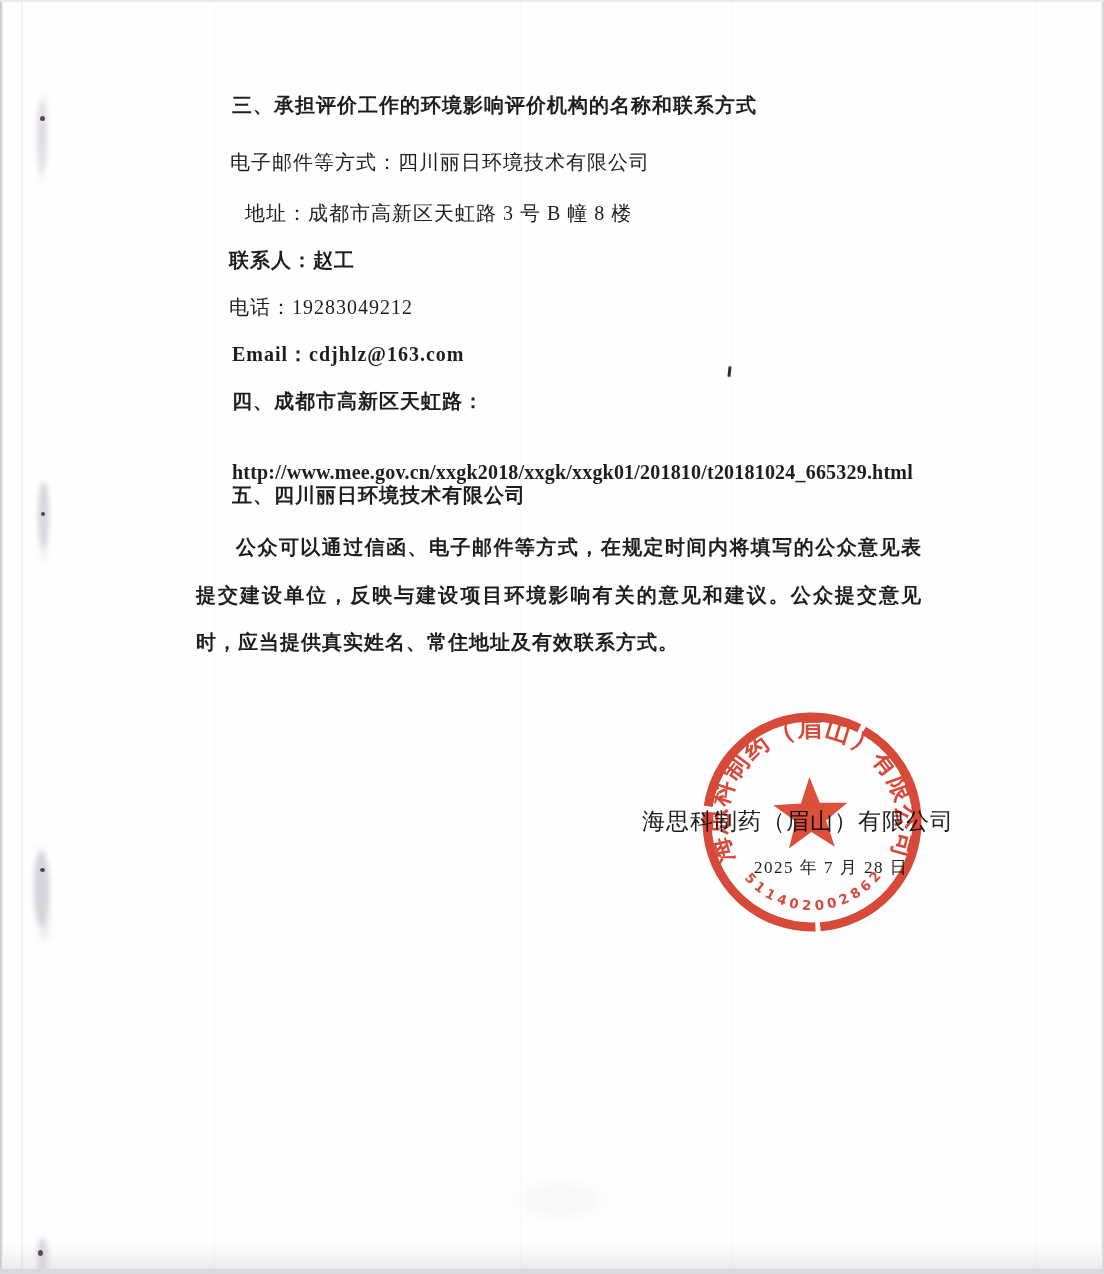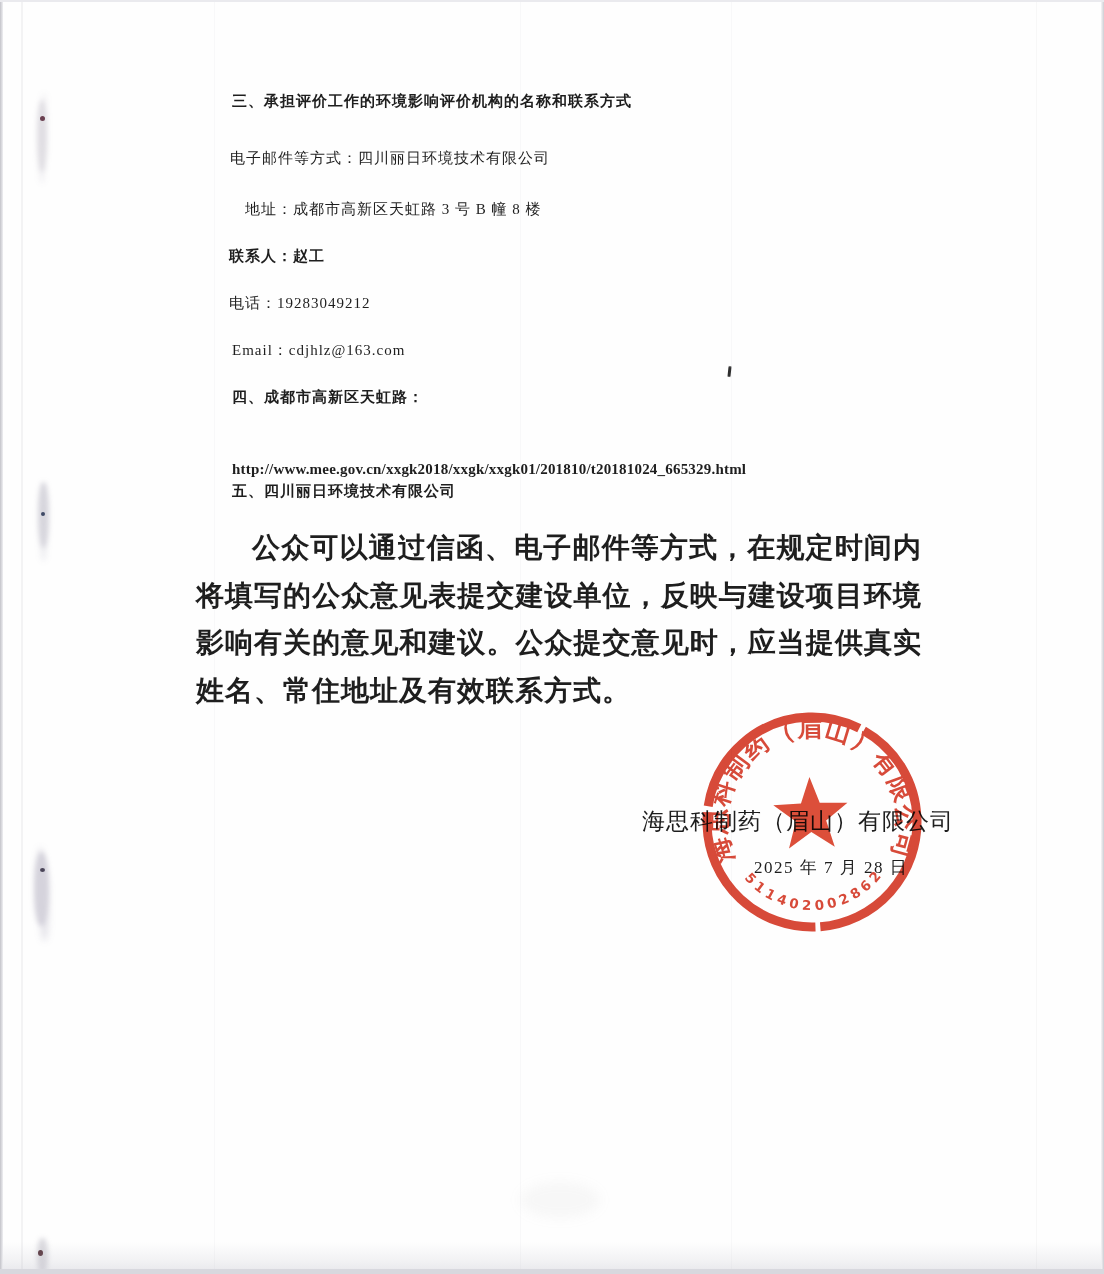--- a/index.html
+++ b/index.html
@@ -3,36 +3,36 @@
 <meta charset="utf-8">
 <style>
   html,body{margin:0;padding:0;}
   body{
     width:1104px;height:1274px;position:relative;overflow:hidden;
     background:#fefefe;
     font-family:"Liberation Serif","DejaVu Serif",serif;
     color:#1e1e1e;
   }
   .doc-line{
-    position:absolute;font-size:15px;white-space:nowrap;
+    position:absolute;font-size:20px;white-space:nowrap;
     letter-spacing:1px;color:#1e1e1e;
   }
   .bold{font-weight:700;}
   .line-s3     {top:92px;  left:232px;}
   .line-eia    {top:149px; left:230px;font-weight:500;}
   .line-addr   {top:200px; left:245px;font-weight:400;}
   .line-contact{top:247px; left:229px;font-weight:600;}
   .line-phone  {top:294px; left:229px;font-weight:500;}
-  .line-email  {top:341px; left:232px;font-weight:400;}
+  .line-email  {top:341px; left:232px;font-weight:700;}
   .line-s4     {top:388px; left:232px;}
   .line-url    {top:461px; left:232px;letter-spacing:0.2px;}
   .line-s5     {top:482px; left:232px;font-weight:600;}
   .para{
     position:absolute;top:524px;left:196px;width:726px;
-    font-size:28px;line-height:47.5px;text-align:justify;
+    font-size:20px;line-height:47.5px;text-align:justify;
     text-indent:2em;font-weight:700;letter-spacing:1px;white-space:normal;
   }
   .sig-company{
     position:absolute;top:806px;left:642px;
     font-size:23px;letter-spacing:1px;white-space:nowrap;z-index:2;
   }
   .sig-date{
     position:absolute;top:856px;left:754px;
     font-size:17px;letter-spacing:1.5px;white-space:nowrap;z-index:2;
   }

